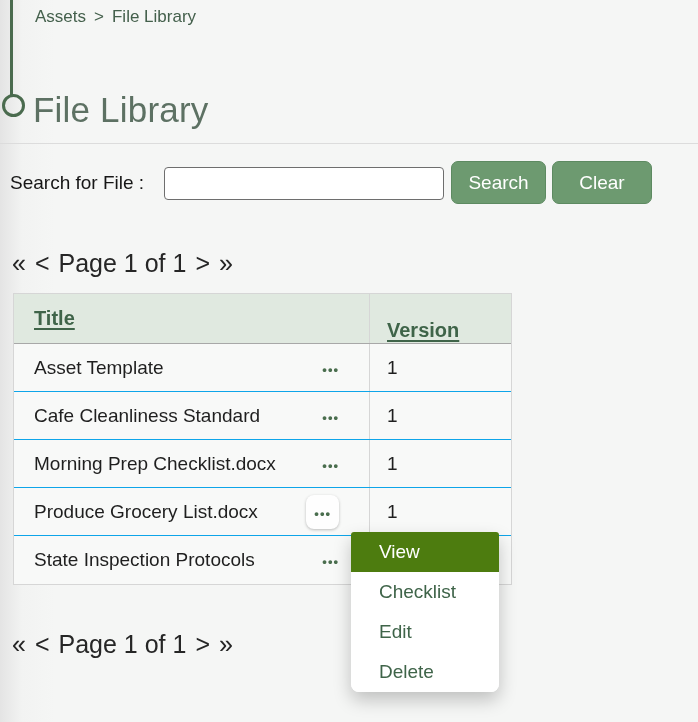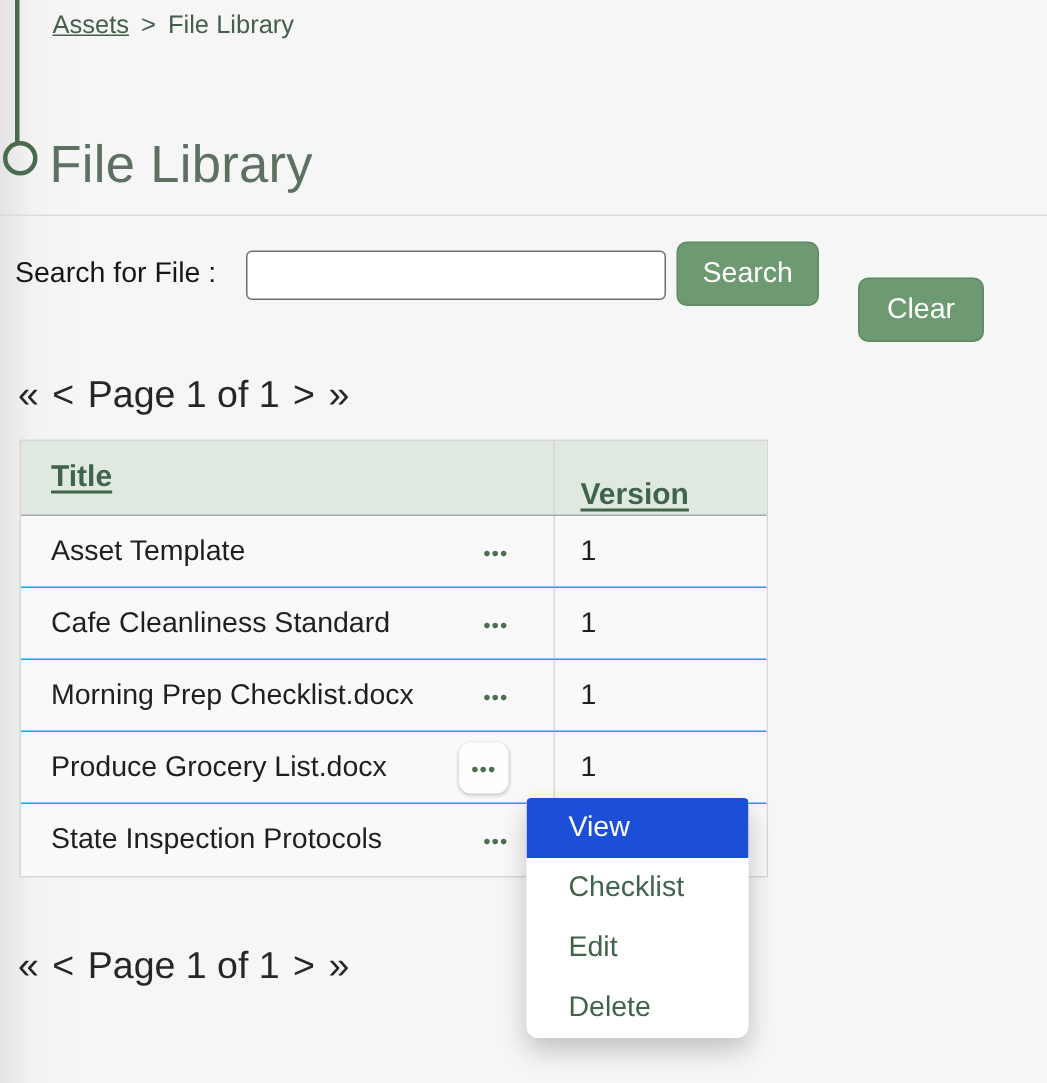--- a/index.html
+++ b/index.html
@@ -14,38 +14,38 @@
   }
 
   
   .rail-line { position:absolute; left:10px; top:0; width:3px; height:95px; background:#4a6b4e; }
   .rail-circle { position:absolute; left:2px; top:94px; width:23px; height:23px;
     border:3px solid #4a6b4e; border-radius:50%; background:transparent; }
 
   
   .breadcrumb { position:absolute; left:35px; top:7px; display:flex; gap:8px;
     font-size:17px; color:#44604c; }
-  .breadcrumb a { color:#44604c; text-decoration:underline; cursor:pointer; }
+  .breadcrumb a { color:#44604c; cursor:pointer; }
 
   
   .page-title { position:absolute; left:33px; top:90px; font-size:35px; font-weight:400;
     color:#5d7163; letter-spacing:0.2px; }
 
   .divider { position:absolute; left:0; top:143px; width:698px; height:1px; background:#dcdcdc; }
 
   
   .search-label { position:absolute; left:10px; top:172px; font-size:19px; color:#161616; }
   .search-input { position:absolute; left:164px; top:167px; width:280px; height:33px;
     border:1px solid #6e6e6e; border-radius:4px; background:#fff; font-size:17px; padding:0 8px;
     font-family:"Liberation Sans", sans-serif; }
   .btn { position:absolute; top:161px; height:43px; background:#6d9a70; color:#ffffff;
     border:1px solid #5d8a61; border-radius:7px; font-size:19px; cursor:pointer;
     font-family:"Liberation Sans", sans-serif; }
   .btn-search { left:451px; width:95px; }
-  .btn-clear { left:572px; width:84px;margin-top:24px; }
+  .btn-clear { left:552px; width:100px; }
 
   
   .pagination { position:absolute; left:12px; display:flex; align-items:center; gap:9px;
     font-size:25px; color:#262626; }
   .pagination-top { top:249px; }
   .pagination-bottom { top:630px; }
   .pg-ctl { cursor:pointer; }
 
   
   .file-table { position:absolute; left:13px; top:293px; width:499px;
@@ -66,21 +66,21 @@
     line-height:1; cursor:pointer; user-select:none; }
   .dots-btn { display:inline-block; cursor:pointer; }
   .dots-btn.active { background:#fefefe; border-radius:8px; padding:6px 8px;
     box-shadow:0 1px 3px rgba(0,0,0,0.25); position:relative; z-index:5; }
 
   
   .context-menu { position:absolute; left:351px; top:532px; width:148px; background:#ffffff;
     border-radius:3px 3px 8px 8px; box-shadow:0 8px 18px rgba(0,0,0,0.22); z-index:10; overflow:hidden; }
   .cm-item { height:40px; line-height:40px; padding-left:28px; font-size:19px;
     color:#3f6449; cursor:pointer; background:#fff; }
-  .cm-item.active { background:#1d4ed8; color:#ffffff; }
+  .cm-item.active { background:#4d7c0f; color:#ffffff; }
 </style>
 </head>
 <body>
 
 <div class="page">
 
   <div class="rail-line"></div>
   <div class="rail-circle"></div>
 
   <nav class="breadcrumb">

